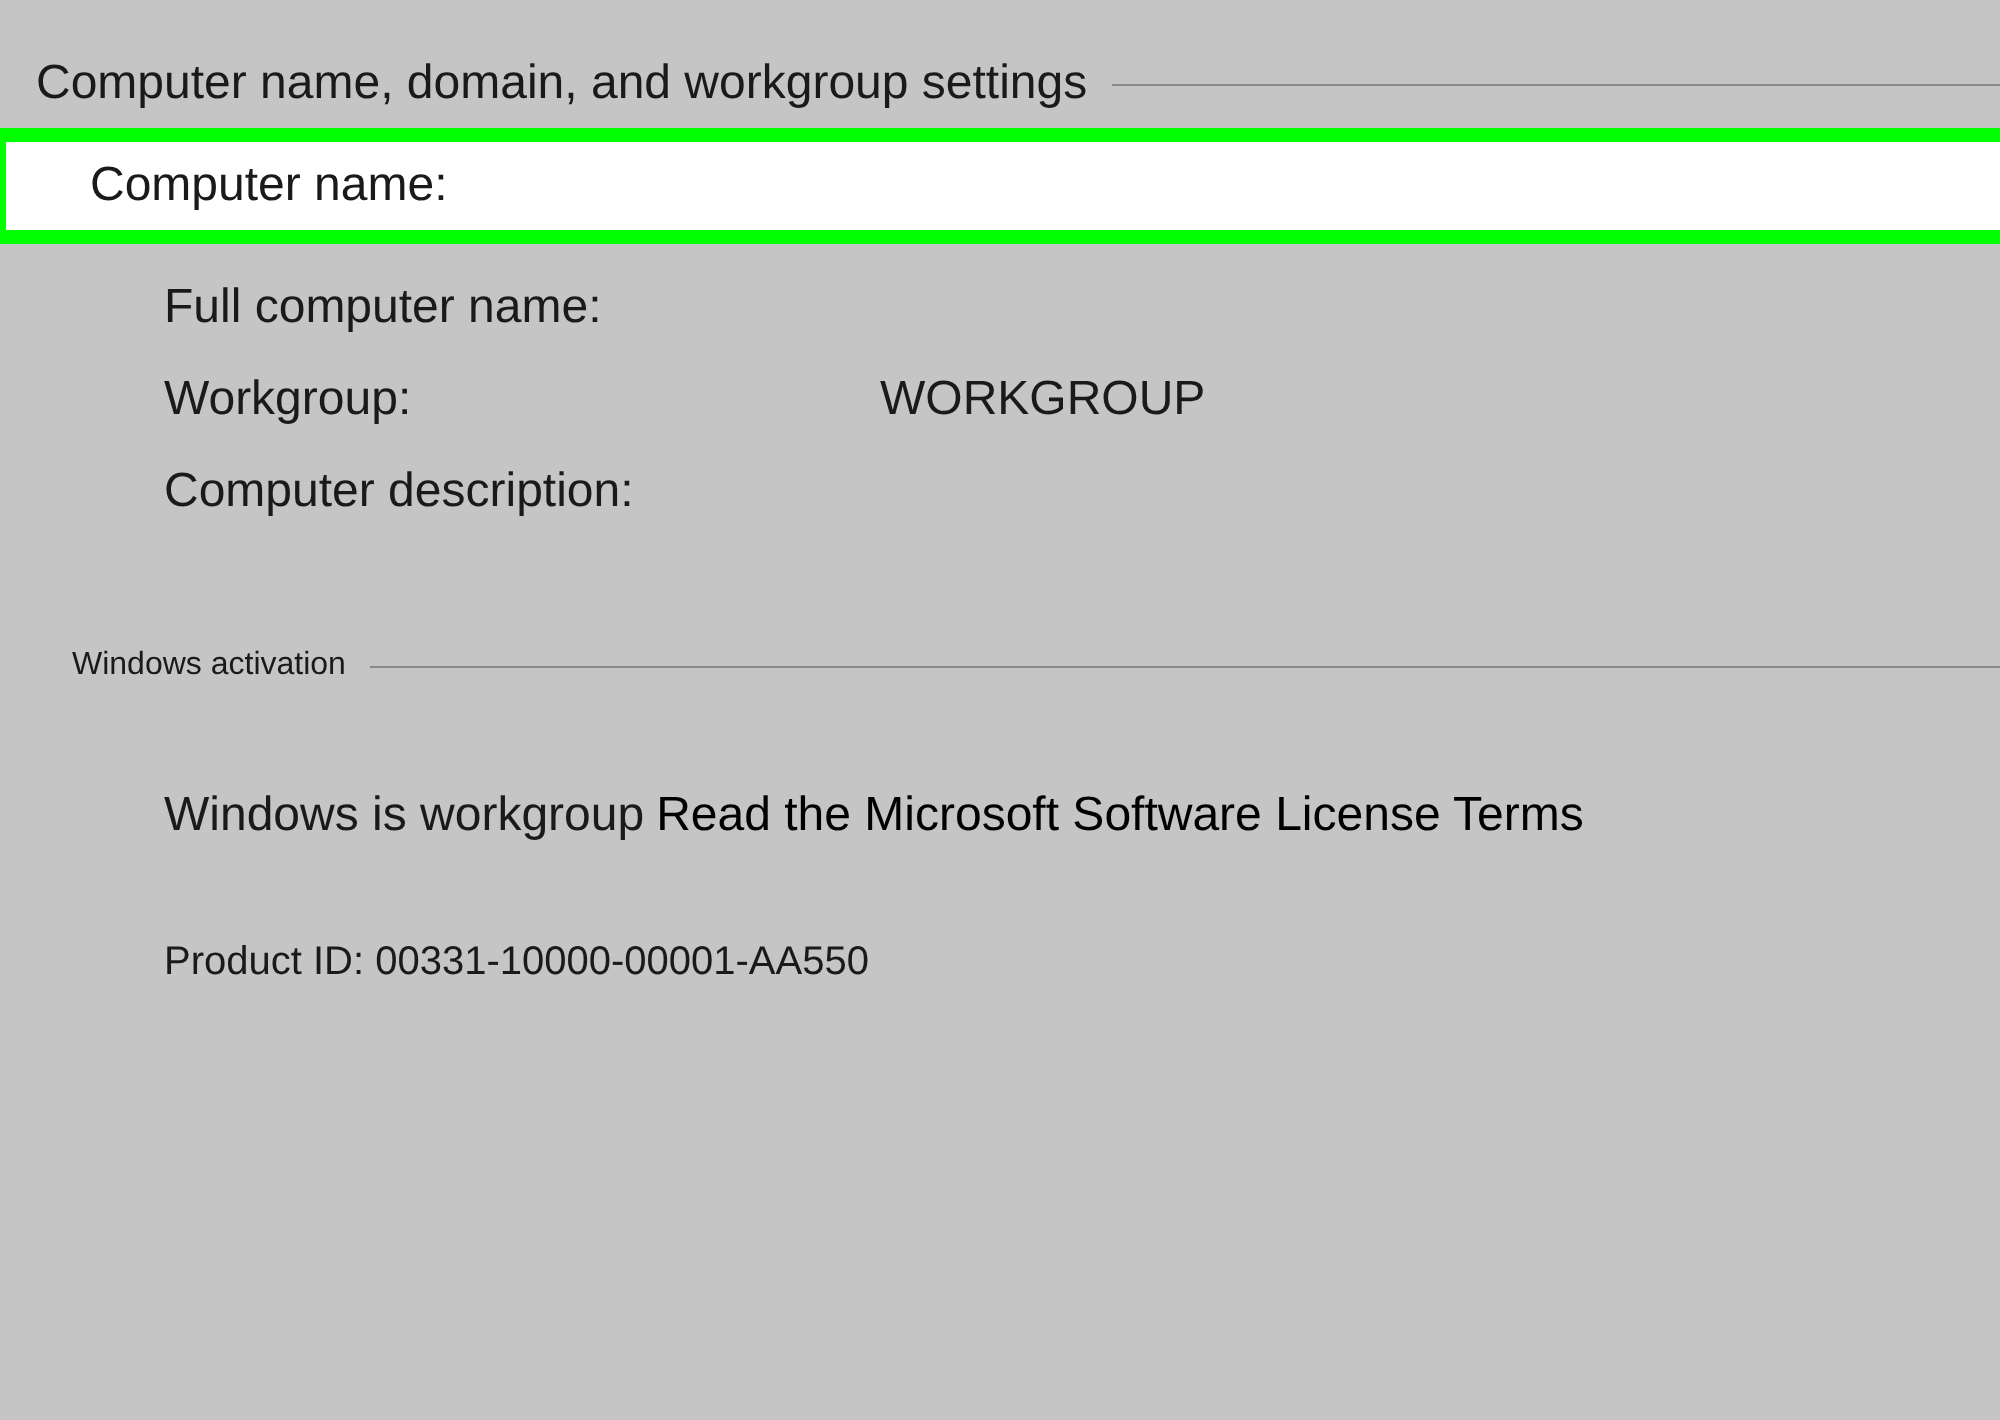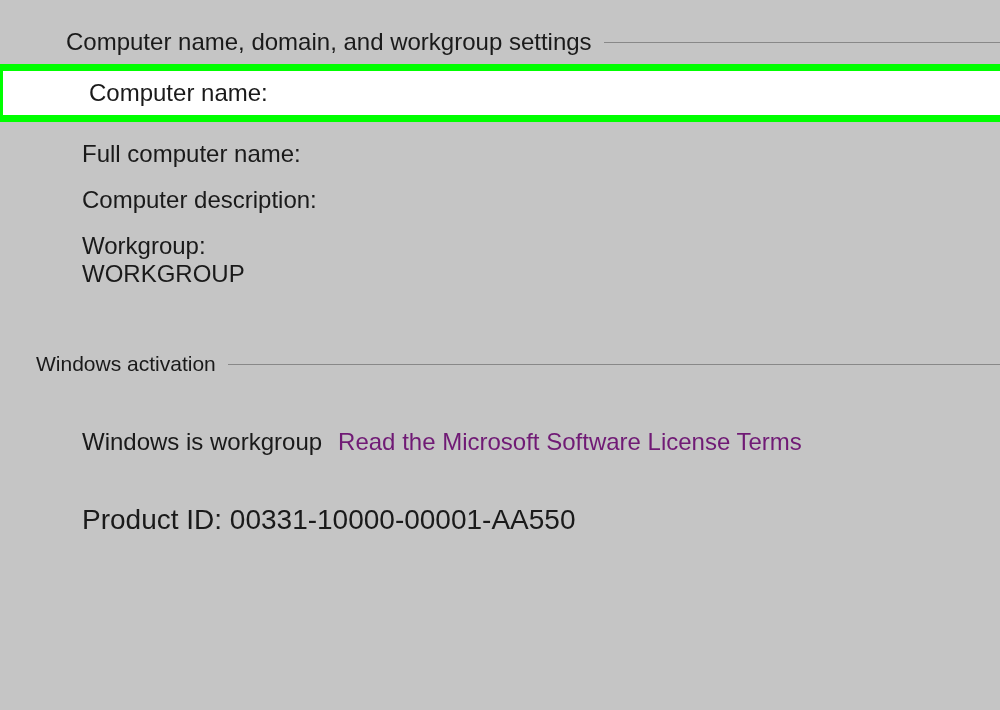--- a/index.html
+++ b/index.html
@@ -14,103 +14,102 @@
       height: 710px;
       overflow: hidden;
       color: #1a1a1a;
     }
     .section {
       margin-top: 28px;
     }
     .section-header {
       display: flex;
       align-items: center;
-      padding-left: 66px;
+      padding-left: 18px;
       font-size: 24px;
       color: #1a1a1a;
     }
     .section-header-line {
       flex: 1;
       height: 1px;
       background-color: #888;
       margin-left: 12px;
     }
     .highlighted-row {
       background-color: #ffffff;
       border-top: 7px solid #00ff00;
       border-bottom: 7px solid #00ff00;
       border-left: 3px solid #00ff00;
       display: flex;
-      padding: 8px 0 8px 86px;
+      padding: 8px 0 8px 42px;
       margin-top: 8px;
       font-size: 24px;
     }
     .highlighted-row .label {
       width: 358px;
     }
     .row {
       display: flex;
       padding: 18px 0 0 82px;
       font-size: 24px;
-      flex-direction: column;
     }
     .row .label {
       width: 358px;
     }
     .activation-section {
       margin-top: 64px;
     }
     .activation-header {
       display: flex;
       align-items: center;
       padding-left: 36px;
-      font-size: 21px;
+      font-size: 16px;
       color: #1a1a1a;
     }
     .activation-row {
       display: flex;
       padding: 52px 0 0 82px;
       font-size: 24px;
       align-items: baseline;
     }
     .link {
-      color: #701a75;
-      margin-left: 16px;
+      color: #000000;
+      margin-left: 6px;
       cursor: pointer;
     }
     .product-row {
       padding: 48px 0 0 82px;
-      font-size: 28px;
+      font-size: 20px;
     }
   </style>
 </head>
 <body>
 
 <div class="section">
   <div class="section-header">
     <span>Computer name, domain, and workgroup settings</span>
     <div class="section-header-line"></div>
   </div>
 
   <div class="highlighted-row">
     <span class="label">Computer name:</span>
   </div>
 
   <div class="row">
     <span class="label">Full computer name:</span>
   </div>
 
   <div class="row">
-    <span class="label">Computer description:</span>
-    <span></span>
+    <span class="label">Workgroup:</span>
+    <span>WORKGROUP</span>
   </div>
 
   <div class="row">
-    <span class="label">Workgroup:</span>
-    <span>WORKGROUP</span>
+    <span class="label">Computer description:</span>
+    <span></span>
   </div>
 </div>
 
 <div class="activation-section">
   <div class="activation-header">
     <span>Windows activation</span>
     <div class="section-header-line"></div>
   </div>
 
   <div class="activation-row">

